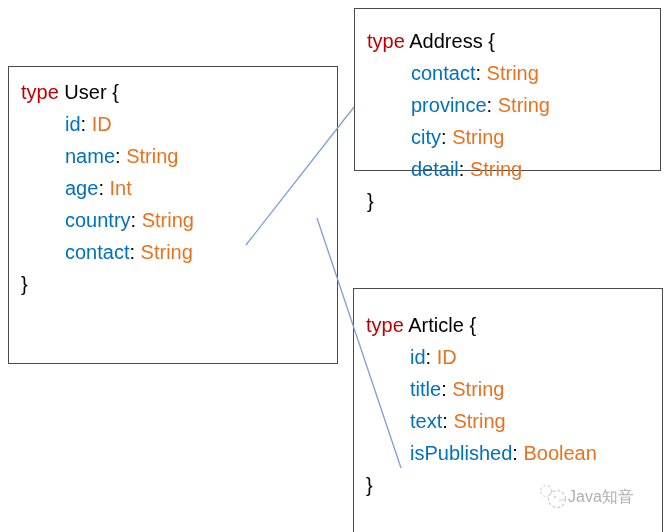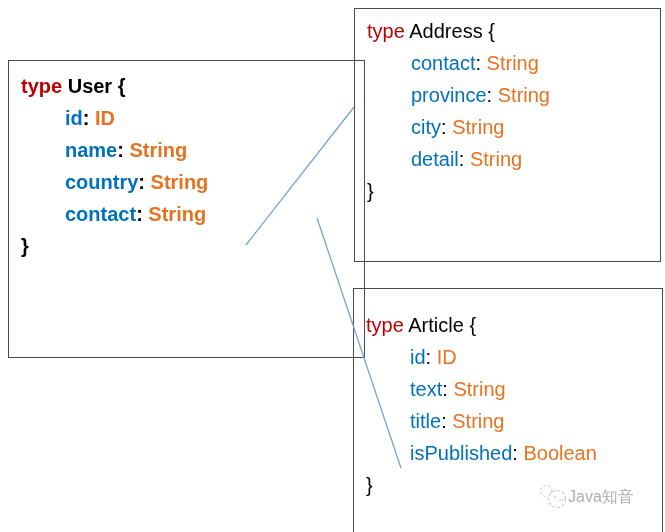--- a/index.html
+++ b/index.html
@@ -18,22 +18,22 @@
   .type-box {
     position: absolute;
     border: 1.5px solid var(--box_border, #4a4a4a);
     background: transparent;
     box-sizing: border-box;
     font-size: 20px;
     line-height: 32px;
     color: var(--plain_text, #000);
     white-space: nowrap;
   }
-  .box-user    { left: 8px;   top: 60px;  width: 357px; height: 298px; padding-top: 9px; font-weight: bold;  }
-  .box-address { left: 354px; top: 8px;   width: 307px; height: 254px; padding-top: 6px;  }
+  .box-user    { left: 8px;   top: 66px;  width: 330px; height: 298px; padding-top: 9px;  }
+  .box-address { left: 354px; top: 8px;   width: 307px; height: 163px; padding-top: 16px;  }
   .box-article { left: 353px; top: 288px; width: 310px; height: 269px; padding-top: 20px;  }
   .hdr   { padding-left: 12px; }
   .kw    { color: var(--keyword, #c00000); }
   .tname { color: var(--plain_text, #000); }
   .fields { padding-left: 56px; }
   .fname { color: var(--field_name, #0070c0); }
   .fcolon { color: var(--plain_text, #000); }
   .ftype { color: var(--field_type, #e8721f); }
   .close-brace { padding-left: 12px; }
   svg.connectors {
@@ -58,20 +58,21 @@
 </head>
 <body>
 
 <div class="stage">
 
   <div class="type-box box-user">
       <div class="hdr"><span class="kw">type</span><span class="tname"> User {</span></div>
       <div class="fields">
         <div class="field-row"><span class="fname">id</span><span class="fcolon">: </span><span class="ftype">ID</span></div>
         <div class="field-row"><span class="fname">name</span><span class="fcolon">: </span><span class="ftype">String</span></div>
+        <div class="field-row"><span class="fname">age</span><span class="fcolon">: </span><span class="ftype">Int</span></div>
         <div class="field-row"><span class="fname">country</span><span class="fcolon">: </span><span class="ftype">String</span></div>
         <div class="field-row"><span class="fname">contact</span><span class="fcolon">: </span><span class="ftype">String</span></div>
       </div>
       <div class="close-brace">}</div>
     </div>
 
   <div class="type-box box-address">
       <div class="hdr"><span class="kw">type</span><span class="tname"> Address {</span></div>
       <div class="fields">
         <div class="field-row"><span class="fname">contact</span><span class="fcolon">: </span><span class="ftype">String</span></div>
@@ -79,22 +80,22 @@
         <div class="field-row"><span class="fname">city</span><span class="fcolon">: </span><span class="ftype">String</span></div>
         <div class="field-row"><span class="fname">detail</span><span class="fcolon">: </span><span class="ftype">String</span></div>
       </div>
       <div class="close-brace">}</div>
     </div>
 
   <div class="type-box box-article">
       <div class="hdr"><span class="kw">type</span><span class="tname"> Article {</span></div>
       <div class="fields">
         <div class="field-row"><span class="fname">id</span><span class="fcolon">: </span><span class="ftype">ID</span></div>
+        <div class="field-row"><span class="fname">title</span><span class="fcolon">: </span><span class="ftype">String</span></div>
         <div class="field-row"><span class="fname">text</span><span class="fcolon">: </span><span class="ftype">String</span></div>
-        <div class="field-row"><span class="fname">title</span><span class="fcolon">: </span><span class="ftype">String</span></div>
         <div class="field-row"><span class="fname">isPublished</span><span class="fcolon">: </span><span class="ftype">Boolean</span></div>
       </div>
       <div class="close-brace">}</div>
     </div>
 
   <svg class="connectors" viewBox="0 0 665 532" xmlns="http://www.w3.org/2000/svg">
     <line x1="246" y1="245" x2="354" y2="107" stroke="#7C9FD4" stroke-width="1.3" class="conn"></line>
     <line x1="317" y1="218" x2="401" y2="468" stroke="#7C9FD4" stroke-width="1.3" class="conn"></line>
   </svg>
 

